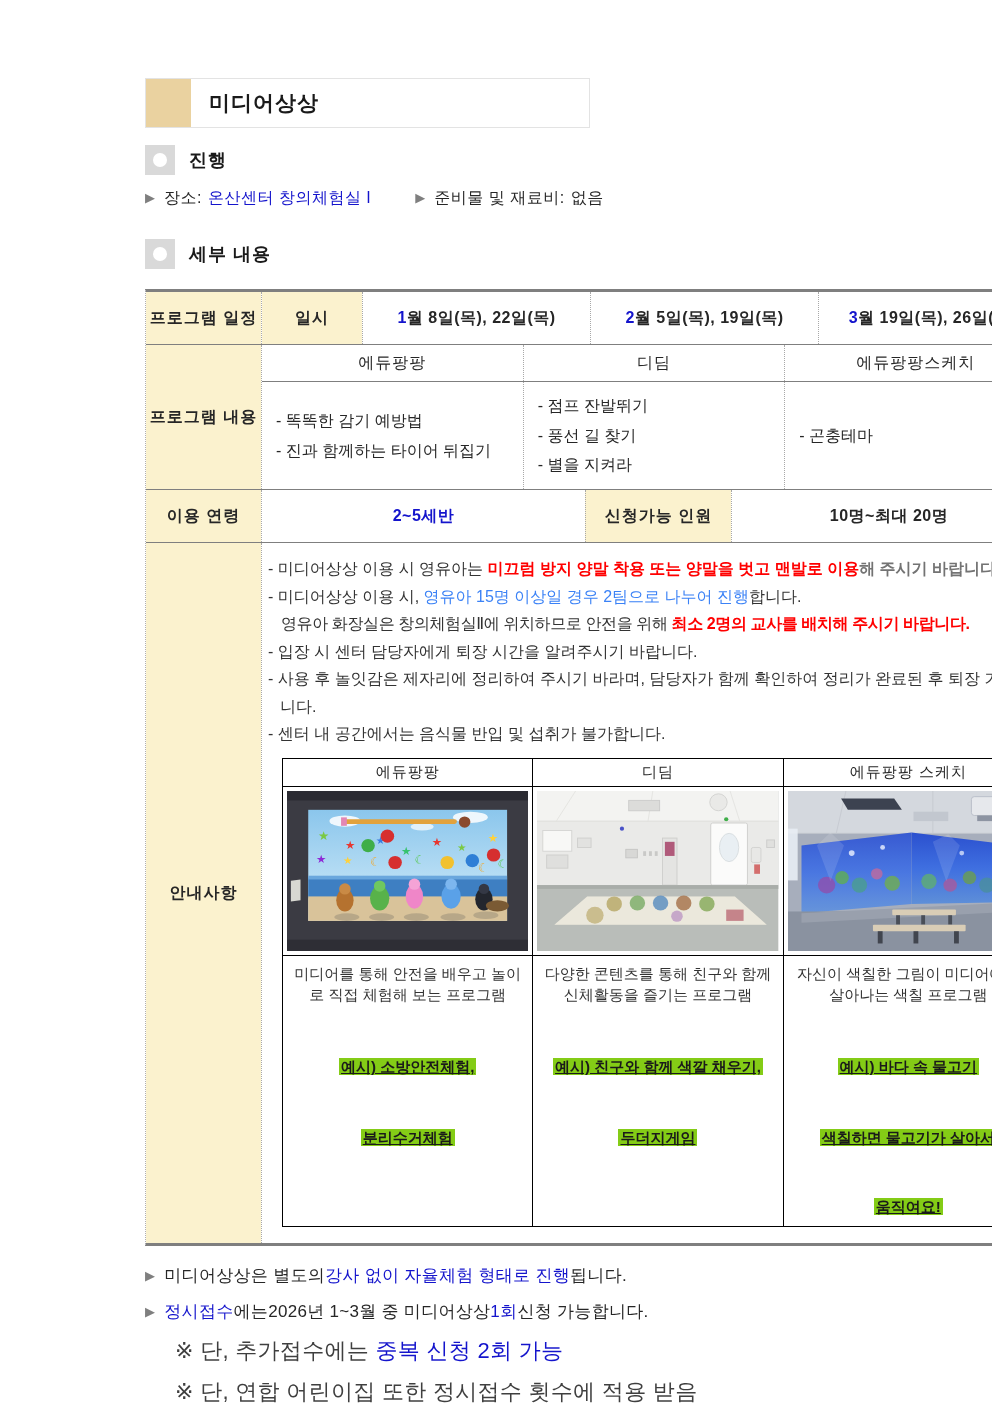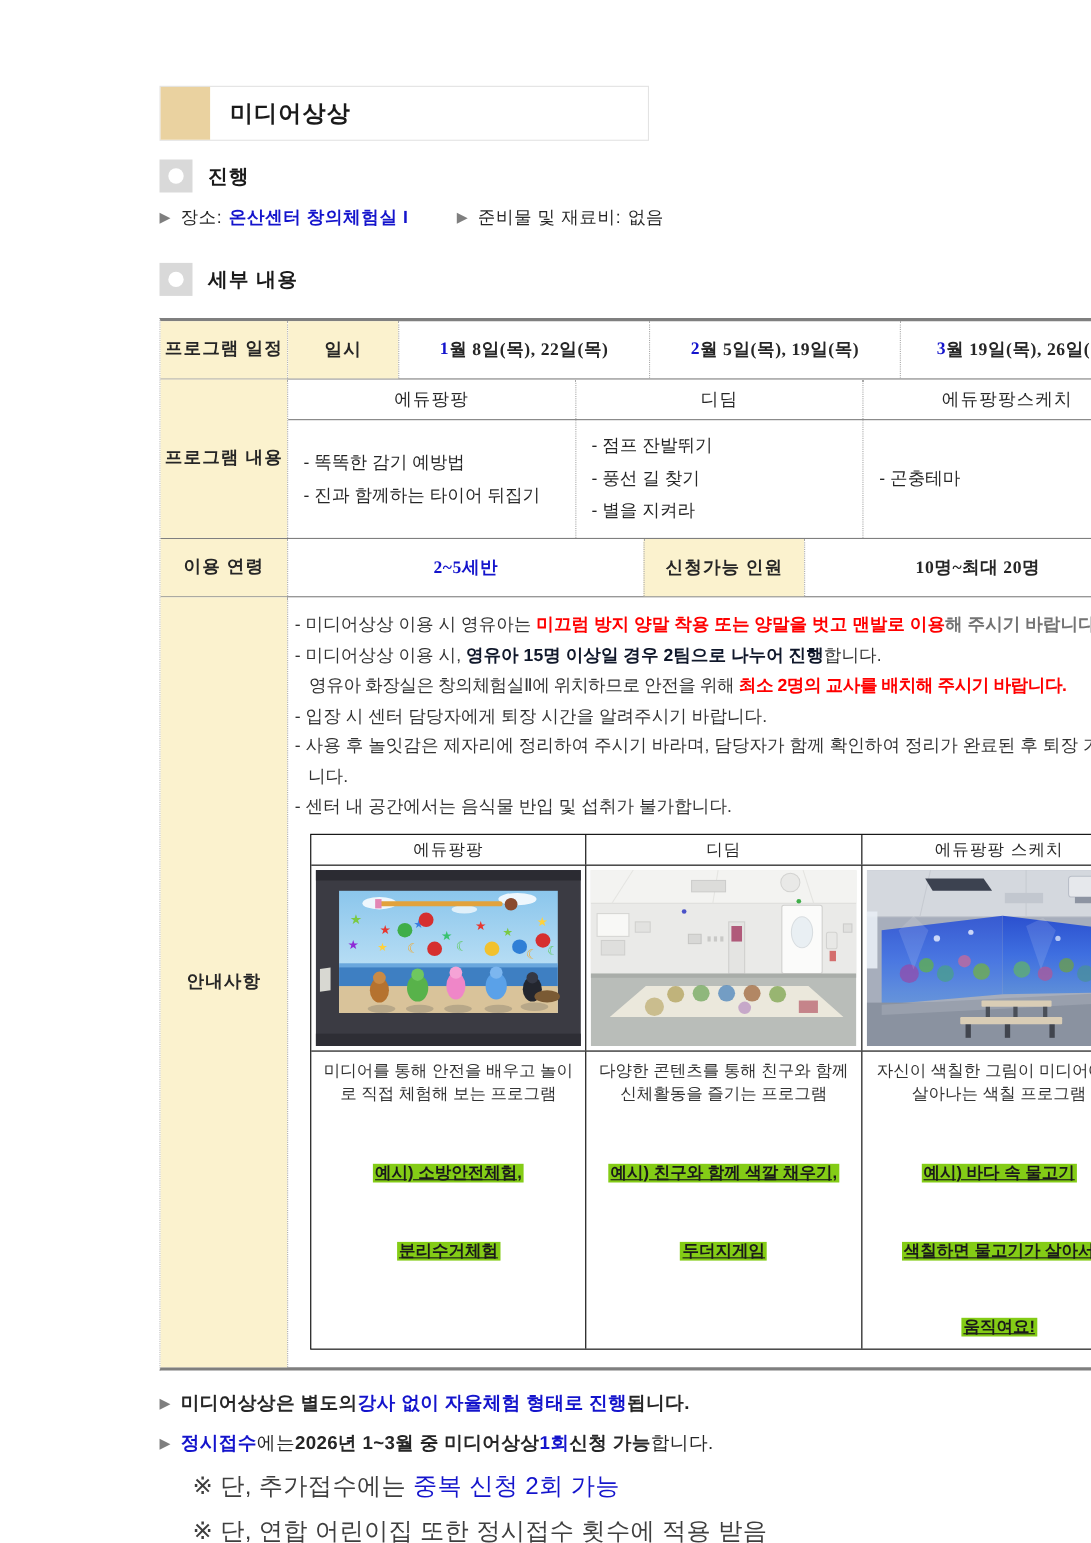--- a/index.html
+++ b/index.html
@@ -16,37 +16,37 @@
   
   .sec-head { display:flex; align-items:center; margin-top:17px; }
   .sec-icon { width:30px; height:30px; background:#d9d9d9; position:relative; flex:0 0 30px; }
   .sec-icon::after { content:""; position:absolute; left:8px; top:8px; width:14px; height:14px; border-radius:50%; background:#ffffff; }
   .sec-label { margin-left:14px; font-size:18px; font-weight:bold; color:#1a1a1a; letter-spacing:1px; }
 
   
   .info-row { margin-top:13px; font-size:16px; display:flex; align-items:center; }
   .tri { color:#7f7f7f; font-size:13px; margin-right:9px; position:relative; top:-1px; }
   .blue { color:#1414cc; }
-  .bold { font-weight:bold; }
+  .bold { font-weight:normal; }
   .red { color:#ff0000; font-weight:bold; }
   .info-gap { margin-left:44px; }
   .info-row .lbl { letter-spacing:0.5px; }
 
   
   .tbl { margin-top:20px; width:902px; border-top:3px solid #7f7f7f; border-bottom:3px solid #7f7f7f;
          border-left:1px dotted #b0b0b0; border-right:1px dotted #b0b0b0; font-size:16px; }
   .beige { background:#fbf2ce; }
   .rowgroup { display:flex; }
   .rowgroup + .rowgroup { border-top:1px solid #7f7f7f; }
   .lab { flex:0 0 115px; display:flex; align-items:center; justify-content:center; text-align:right;
          font-weight:bold; letter-spacing:1px; line-height:1.5; }
   .rg-right { flex:1; border-left:1px dotted #a8a8a8; }
   .subrow { display:flex; }
   .subrow + .subrow { border-top:1px dotted #a8a8a8; }
-  .cell { display:flex; align-items:center; justify-content:center; text-align:center;font-family:Liberation Serif, serif; }
+  .cell { display:flex; align-items:center; justify-content:center; text-align:center; }
   .sub-lab { flex:0 0 100px; height:52px; font-weight:bold; letter-spacing:1px; }
   .date-cell { flex:1; font-weight:bold; border-left:1px dotted #a8a8a8; letter-spacing:0.5px; }
   .time-row .sub-lab { height:48px; }
   .time-cell { flex:1; font-weight:bold; border-left:1px dotted #a8a8a8; letter-spacing:0.5px; }
 
   .prog-head { display:flex; border-bottom:1px solid #7f7f7f; }
   .prog-head .cell { flex:1; height:36px; font-weight:normal; letter-spacing:1px; }
   .prog-head .cell + .cell { border-left:1px dotted #a8a8a8; }
   .prog-body { display:flex; }
   .prog-col { flex:1; min-height:107px; display:flex; flex-direction:column; justify-content:center;
@@ -167,21 +167,21 @@
       <div class="cell age-val">2~5세반</div>
       <div class="cell cap-lab beige">신청가능 인원</div>
       <div class="cell cap-val">10명~최대 20명</div>
     </div>
 
     <div class="rowgroup">
       <div class="lab beige">안내사항</div>
       <div class="notice-content">
         <div class="bullets">
           <p><span>- 미디어상상 이용 시 영유아는 </span><span class="red">미끄럼 방지 양말 착용 또는 양말을 벗고 맨발로 이용</span><span class="red" style="color:#737373;font-weight:bold;">해 주시기 바랍니다.</span></p>
-          <p><span>- 미디어상상 이용 시, </span><span class="bold" style="color:#0f172a;text-align:right;">영유아 15명 이상일 경우 2팀으로 나누어 진행</span><span>합니다.</span></p>
+          <p><span>- 미디어상상 이용 시, </span><span class="bold" style="color:#3b82f6;text-align:right;">영유아 15명 이상일 경우 2팀으로 나누어 진행</span><span>합니다.</span></p>
           <p class="cont-line"><span>영유아 화장실은 창의체험실Ⅱ에 위치하므로 안전을 위해 </span><span class="red">최소 2명의 교사를 배치해 주시기 바랍니다.</span></p>
           <p>- 입장 시 센터 담당자에게 퇴장 시간을 알려주시기 바랍니다.</p>
           <p>- 사용 후 놀잇감은 제자리에 정리하여 주시기 바라며, 담당자가 함께 확인하여 정리가 완료된 후 퇴장 가능합니다.</p>
           <p>- 센터 내 공간에서는 음식물 반입 및 섭취가 불가합니다.</p>
         </div>
 
         <div class="gal">
           <div class="gal-row">
             <div class="gal-cell gal-h">에듀팡팡</div>
             <div class="gal-cell gal-h">디딤</div>

